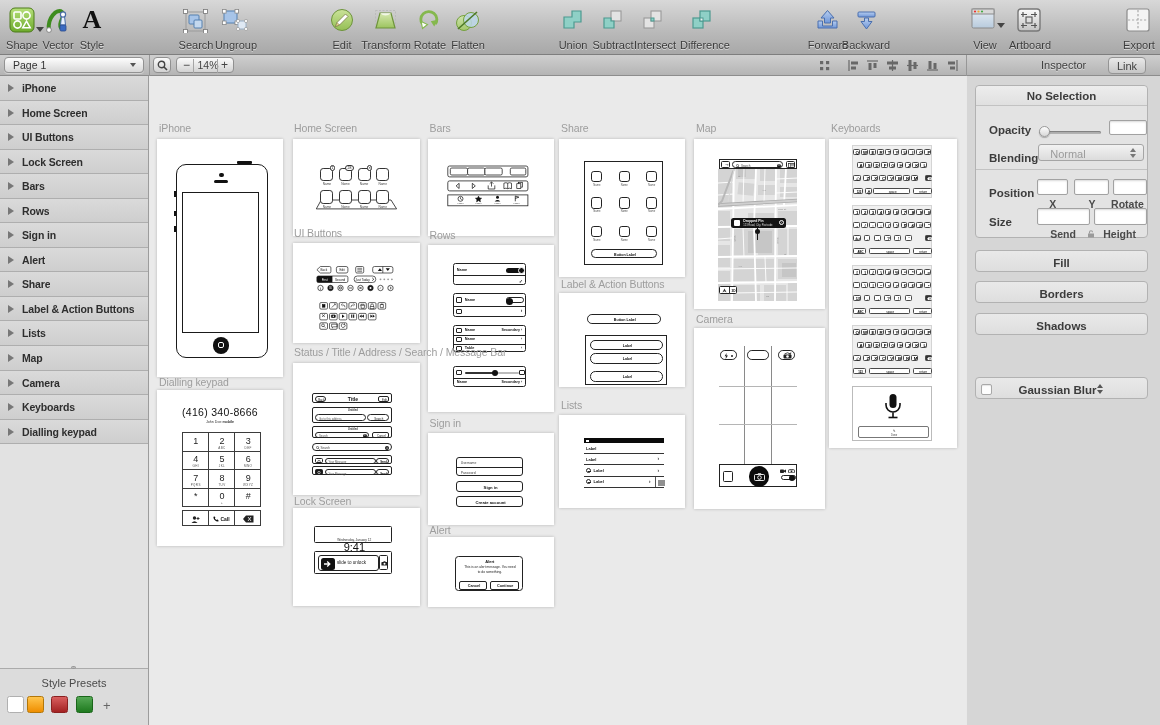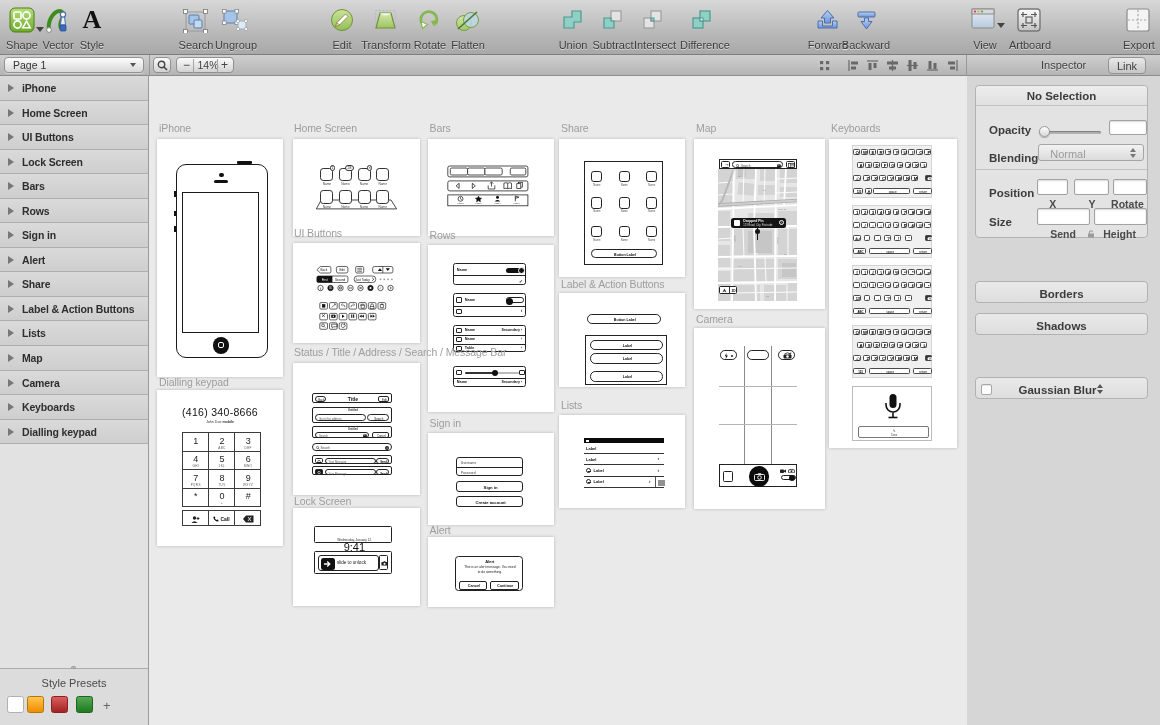--- a/index.html
+++ b/index.html
@@ -1445,16 +1445,17 @@
       <div class="ilabel" style="position:absolute;left:13px;top:130px">Size</div>
       <div class="ifield" style="left:61px;top:122.5px;width:53.1px;height:16.4px"></div>
       <div class="ifield" style="left:117.7px;top:122.5px;width:53.1px;height:16.4px"></div>
       <div class="sublab" style="left:87px;top:142.5px">Send</div>
       <div class="sublab" style="left:143.6px;top:142.5px">Height</div>
       <svg style="position:absolute;left:111px;top:144px" width="8" height="8" viewBox="0 0 8 8">
         <rect x="1" y="3.5" width="6" height="4" fill="#9a9a9a"></rect>
         <path d="M2.5 3.5 V2.2 a1.5 1.5 0 0 1 3 0" fill="none" stroke="#9a9a9a" stroke-width="1.1"></path>
       </svg>
     </div>
+<div class="ibtn" style="top:173.6px"><span class="ilabel">Fill</span></div>
 <div class="ibtn" style="top:237.3px"><span class="ilabel">Shadows</span></div>
 <div class="ibtn" style="top:205.4px"><span class="ilabel">Borders</span></div>
 <div class="ibtn" style="top:301.1px"><div class="chk"></div><span class="ilabel">Gaussian Blur</span><span style="display:inline-block;position:relative;width:8px;height:12px;vertical-align:-2px"><span style="position:absolute;left:1px;top:0;width:0;height:0;border-left:3px solid transparent;border-right:3px solid transparent;border-bottom:4px solid #555"></span><span style="position:absolute;left:1px;top:6px;width:0;height:0;border-left:3px solid transparent;border-right:3px solid transparent;border-top:4px solid #555"></span></span></div>
   </div>
 
 </body></html>

